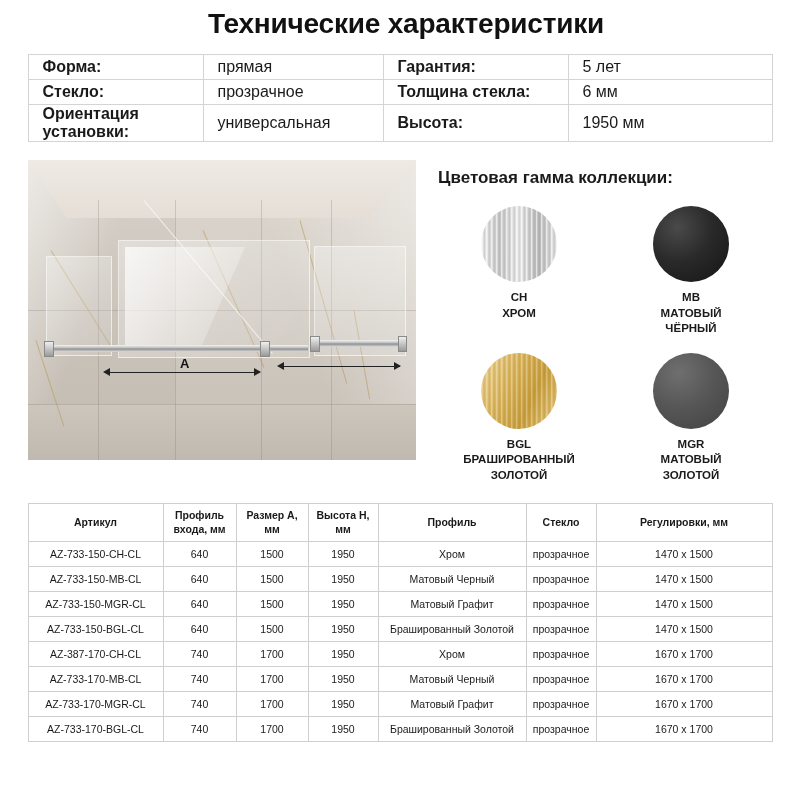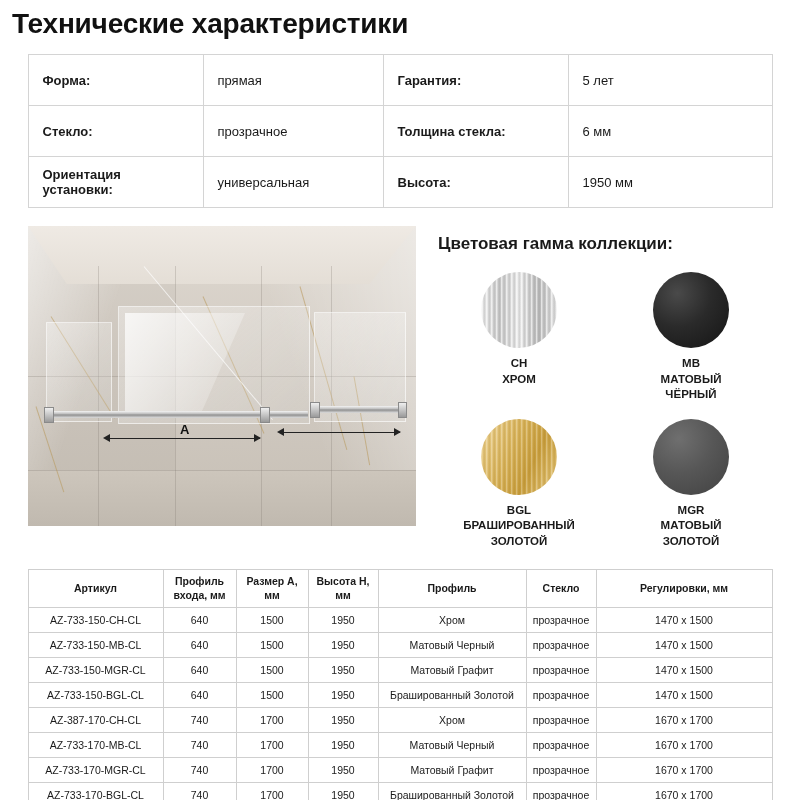--- a/index.html
+++ b/index.html
@@ -7,38 +7,39 @@
     margin: 0; padding: 0;
     width: 800px; height: 800px;
     background: #ffffff;
     font-family: "Liberation Sans", sans-serif;
     color: #1a1a1a;
   }
   .page { position: relative; width: 800px; height: 800px; overflow: hidden; }
 
   
   .title {
+    text-align: center;
     font-size: 28px;
     font-weight: bold;
     letter-spacing: -0.2px;
     padding: 8px 0 14px 12px;
     color: #111;
   }
 
   
   .spec-table {
     width: 744px;
     margin: 0 auto;
     border-collapse: collapse;
     table-layout: fixed;
   }
   .spec-table td {
     border: 1px solid #d4d4d4;
-    height: 51px;
-    font-size: 13px;
+    height: 25px;
+    font-size: 16px;
     padding: 0 14px;
     vertical-align: middle;
   }
   .spec-table td.k { font-weight: bold; }
   .col-k1 { width: 175px; }
   .col-v1 { width: 180px; }
   .col-k2 { width: 185px; }
   .col-v2 { width: 204px; }
 
   

